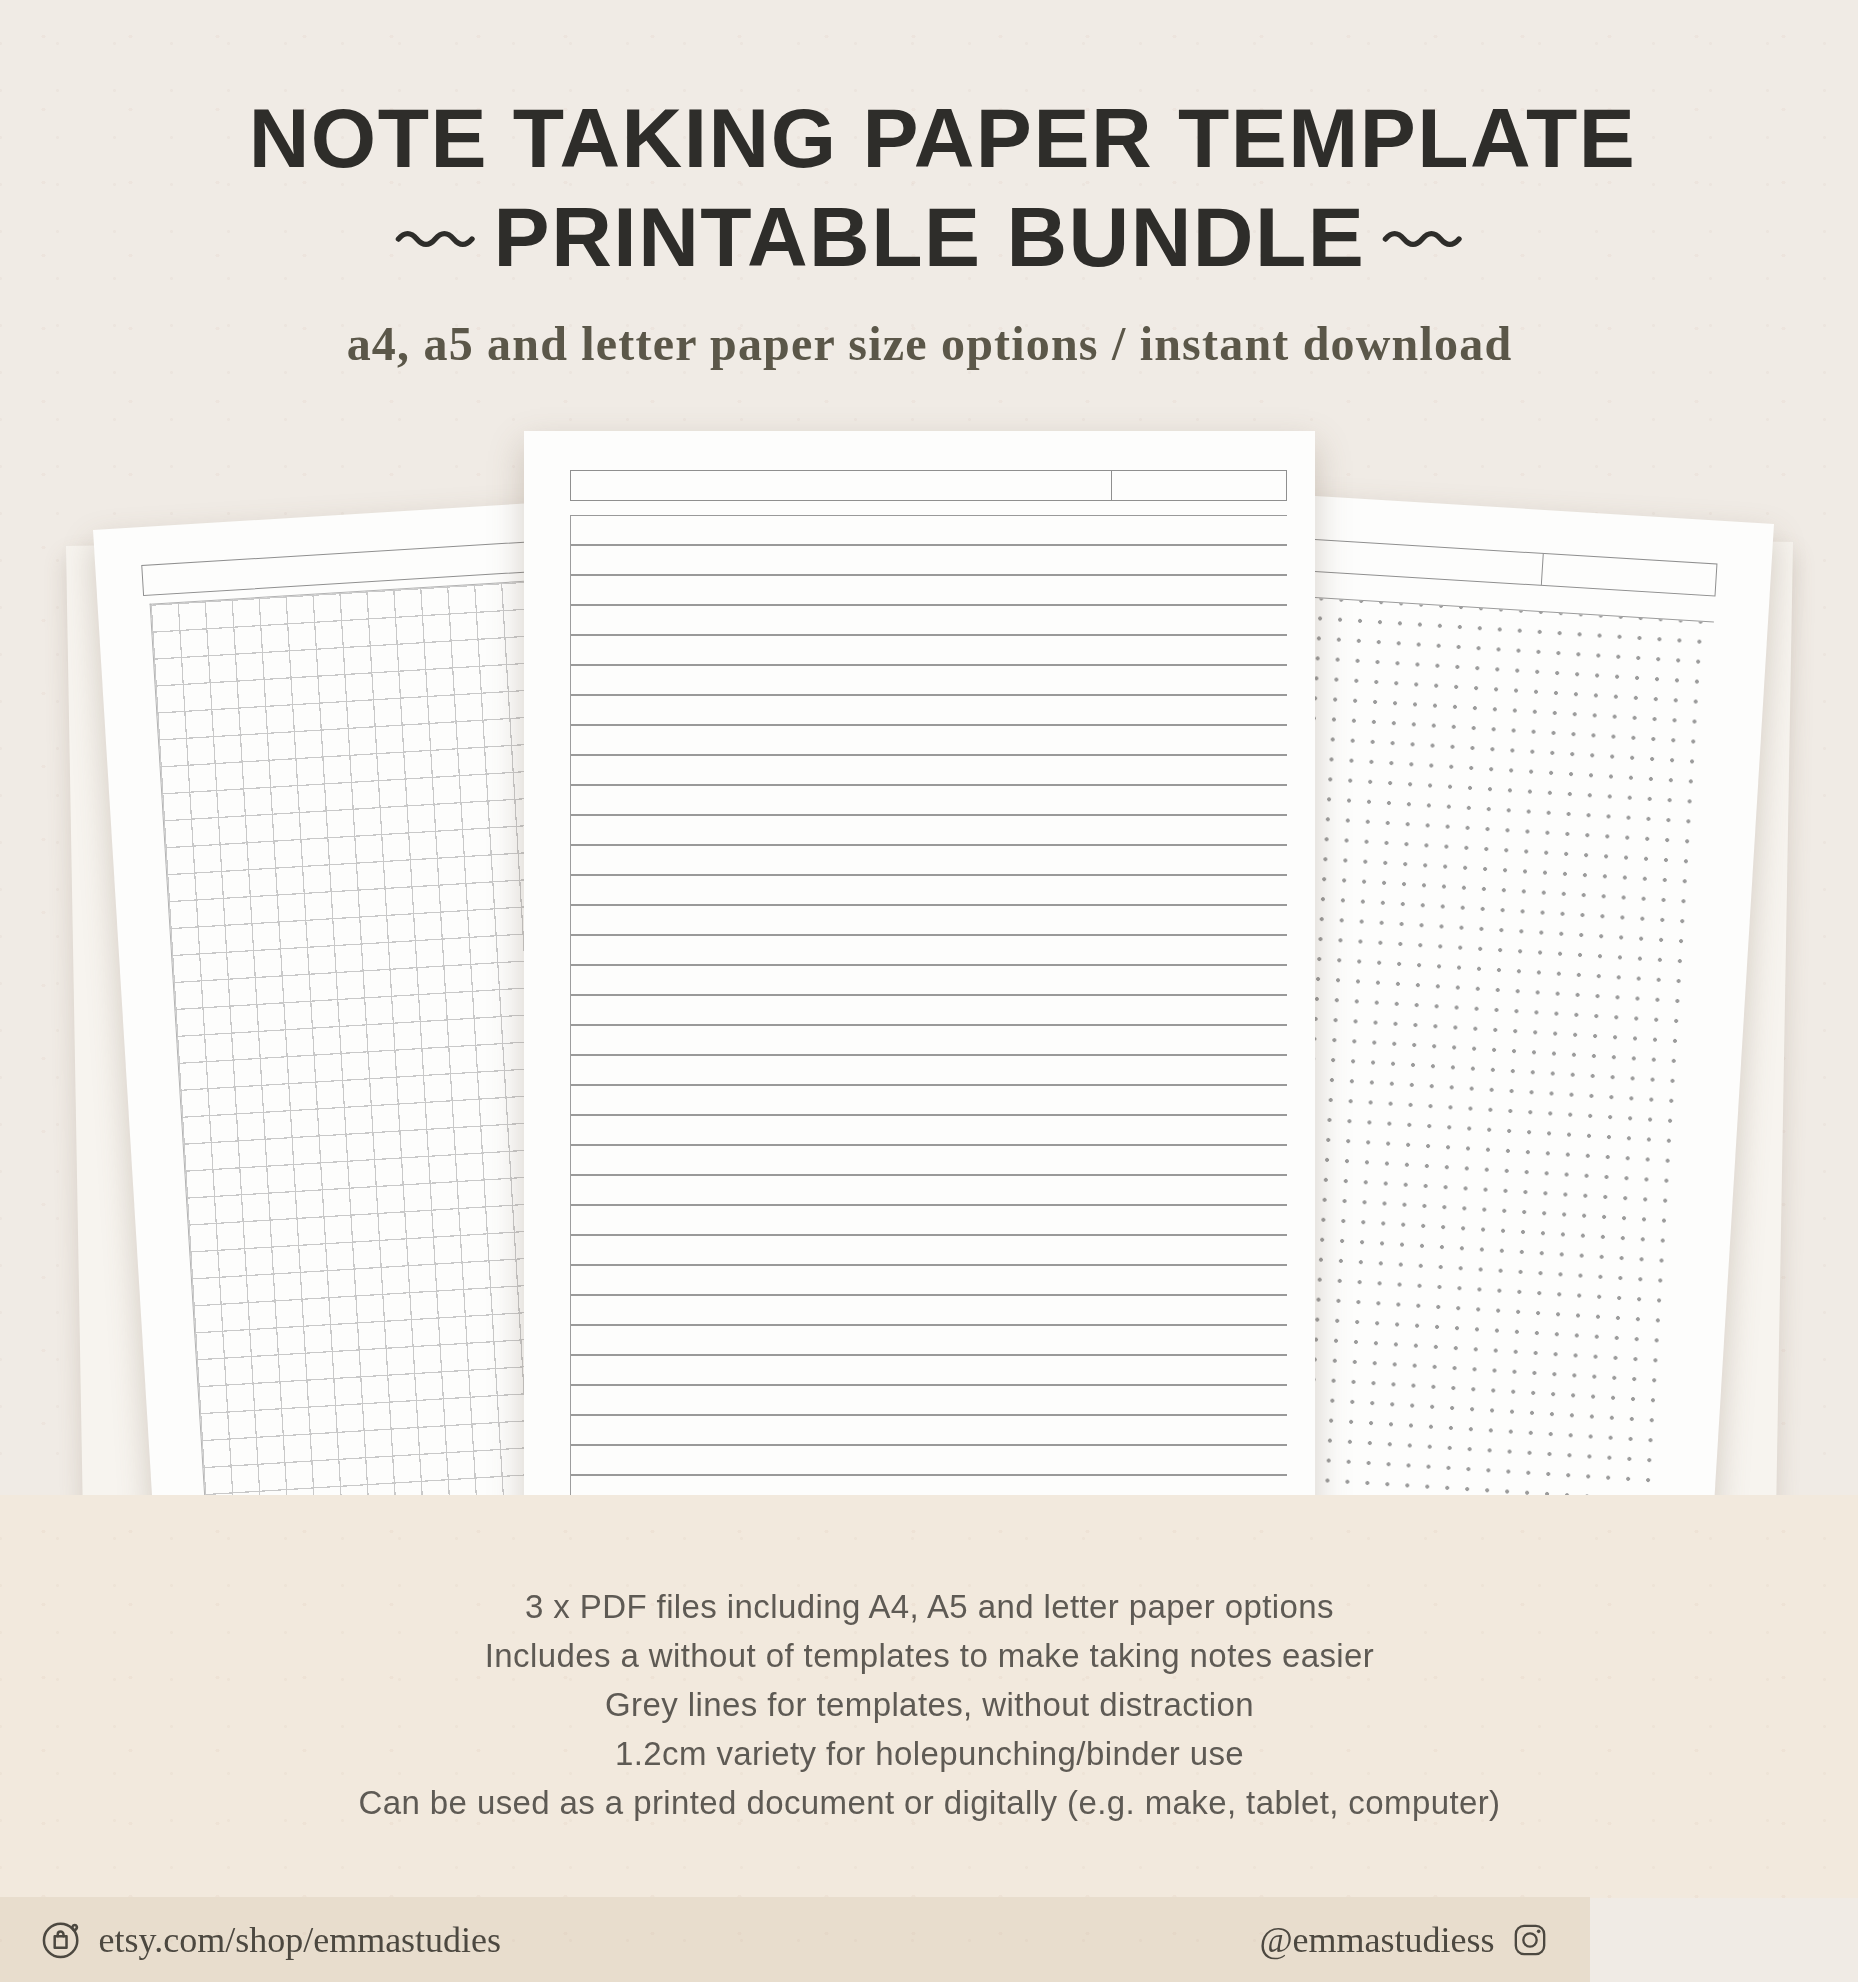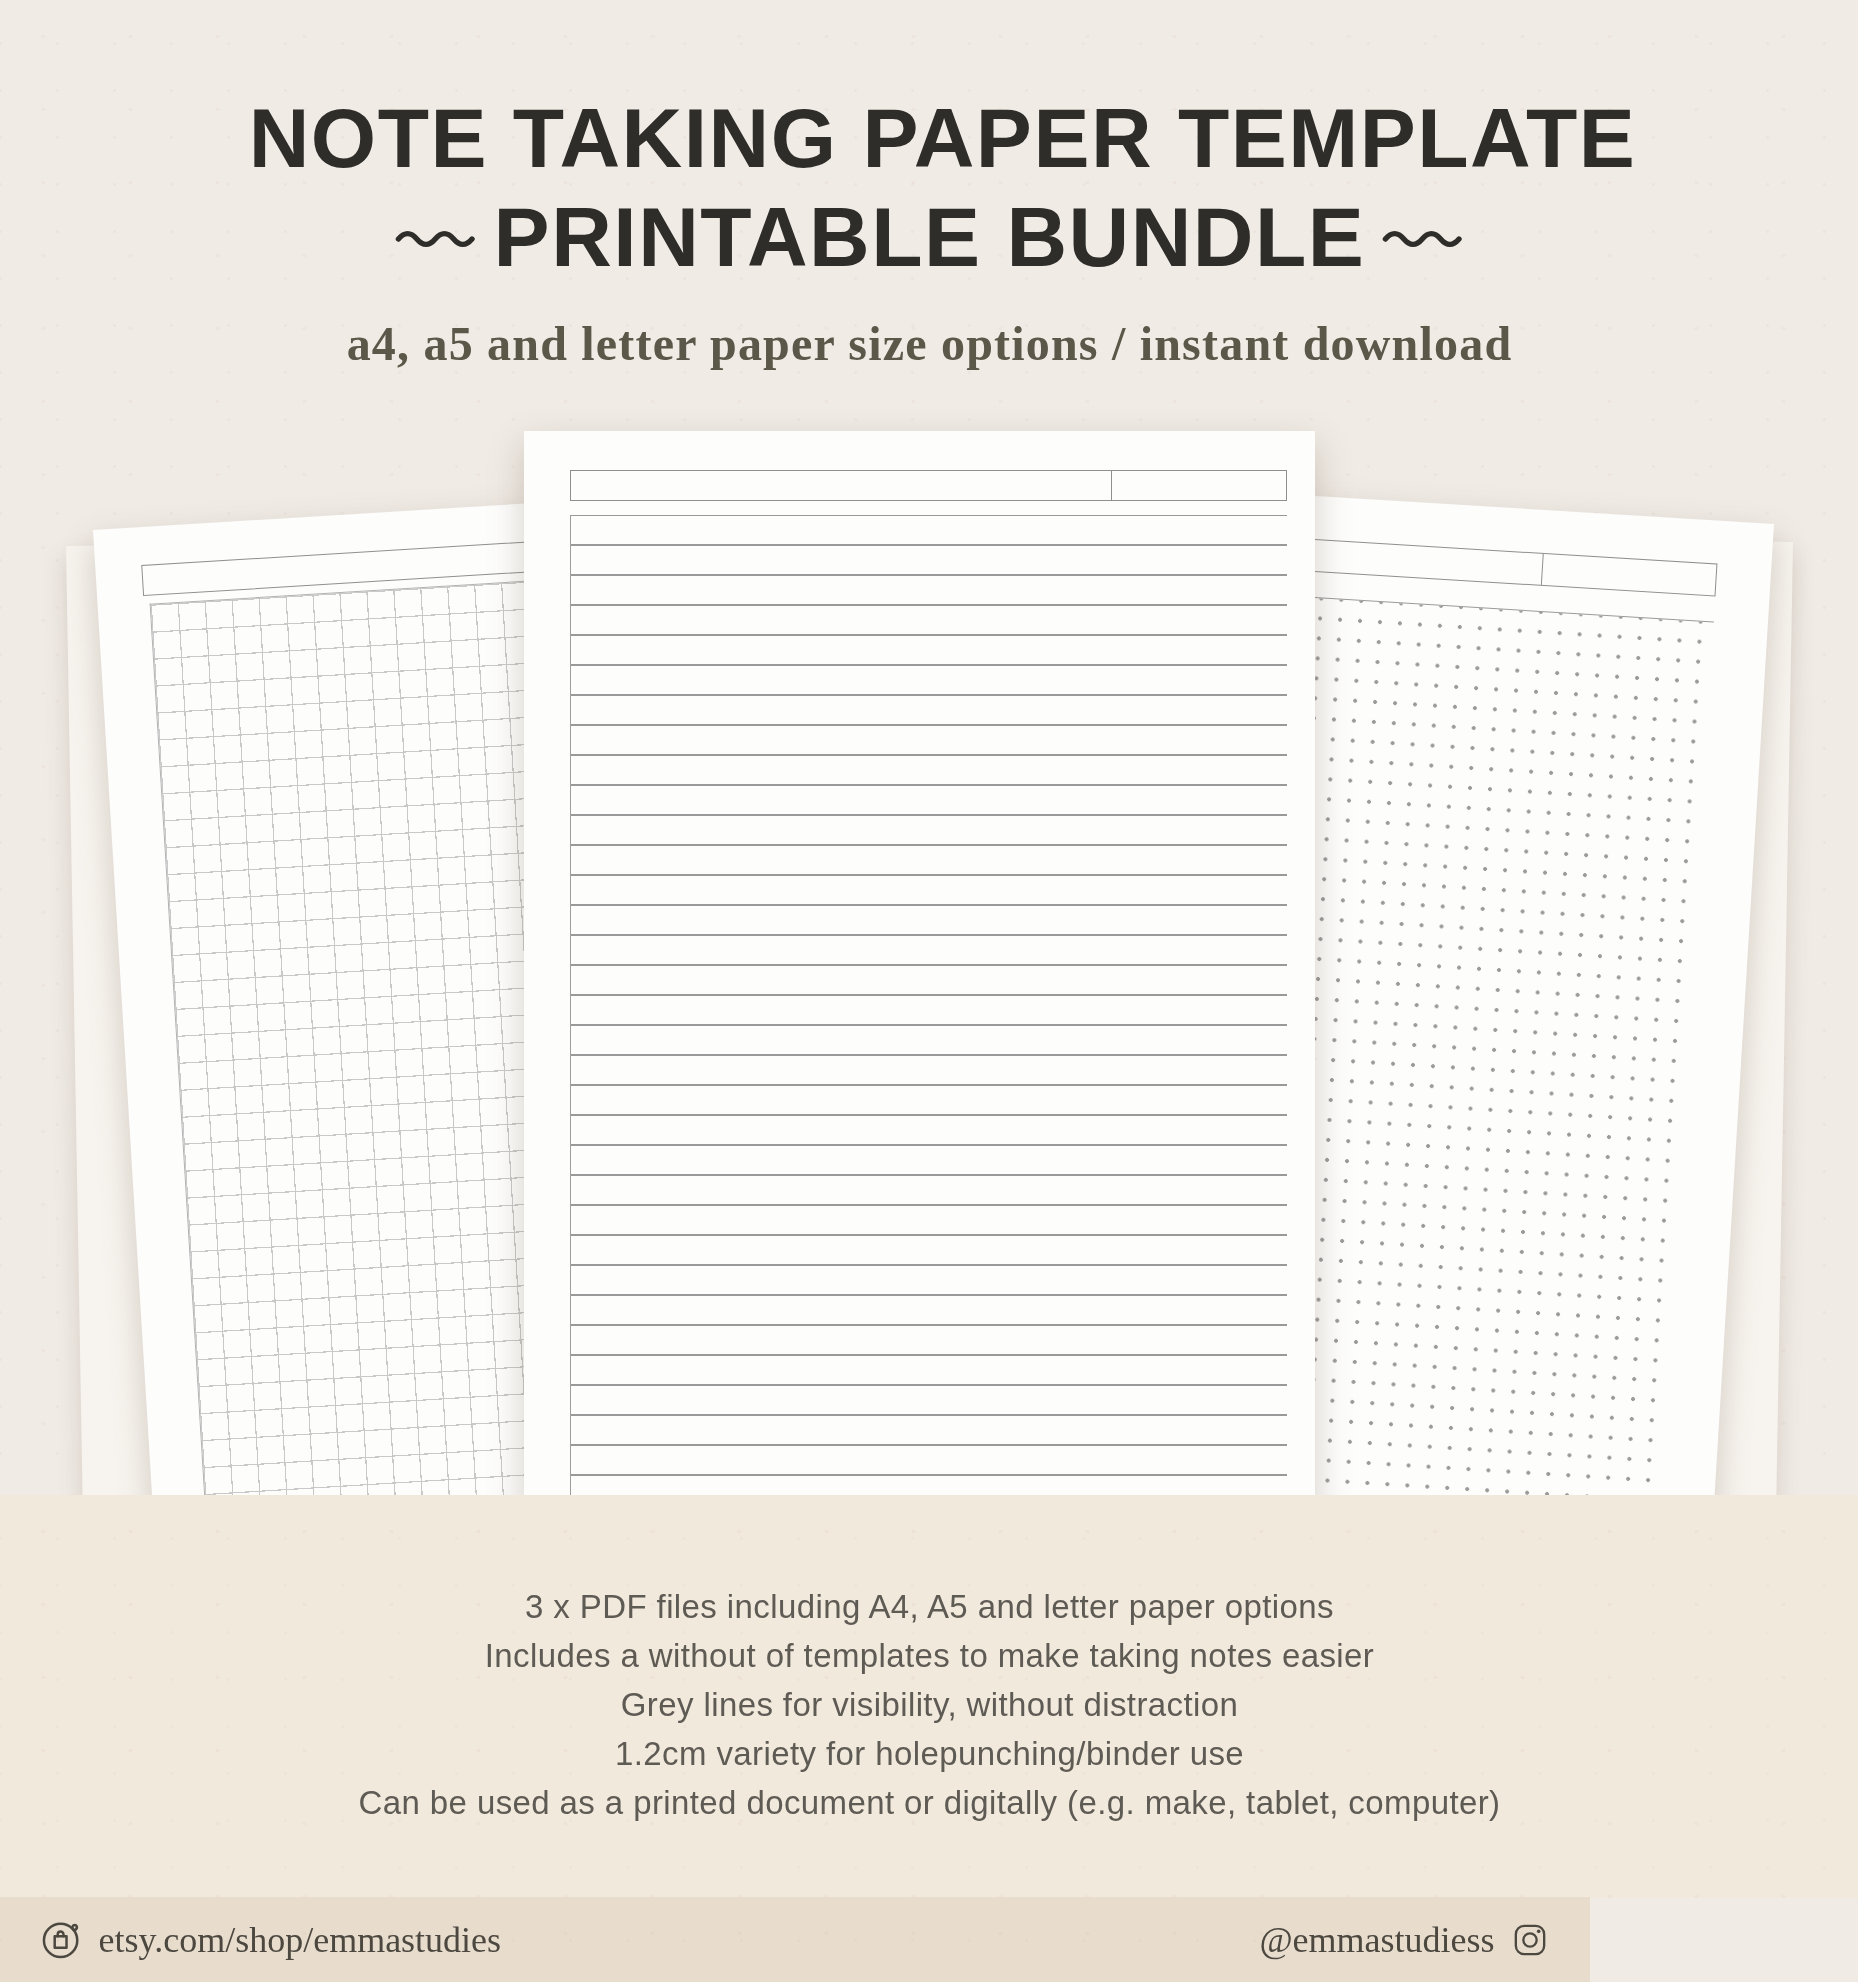--- a/index.html
+++ b/index.html
@@ -171,21 +171,21 @@
       <div class="box-divider"></div>
     </div>
     <div class="lined-area"></div>
   </div>
 
 </section>
 
 <section class="details textured">
   <p>3 x PDF files including A4, A5 and letter paper options</p>
   <p>Includes a without of templates to make taking notes easier</p>
-  <p>Grey lines for visibility, without distraction</p>
+  <p>Grey lines for templates, without distraction</p>
   <p>1.2cm variety for holepunching/binder use</p>
   <p>Can be used as a printed document or digitally (e.g. make, tablet, computer)</p>
 </section>
 
 <footer class="footer textured">
   <div class="side">
     <svg width="43" height="43" viewBox="0 0 24 24">
       <circle class="st" cx="11.5" cy="12.5" r="9.3"></circle>
       <path class="st" d="M8.2 10.2 h6.6 v6.4 h-6.6 z"></path>
       <path class="st" d="M9.9 10.2 v-1.1 a1.6 1.6 0 0 1 3.2 0 v1.1"></path>

